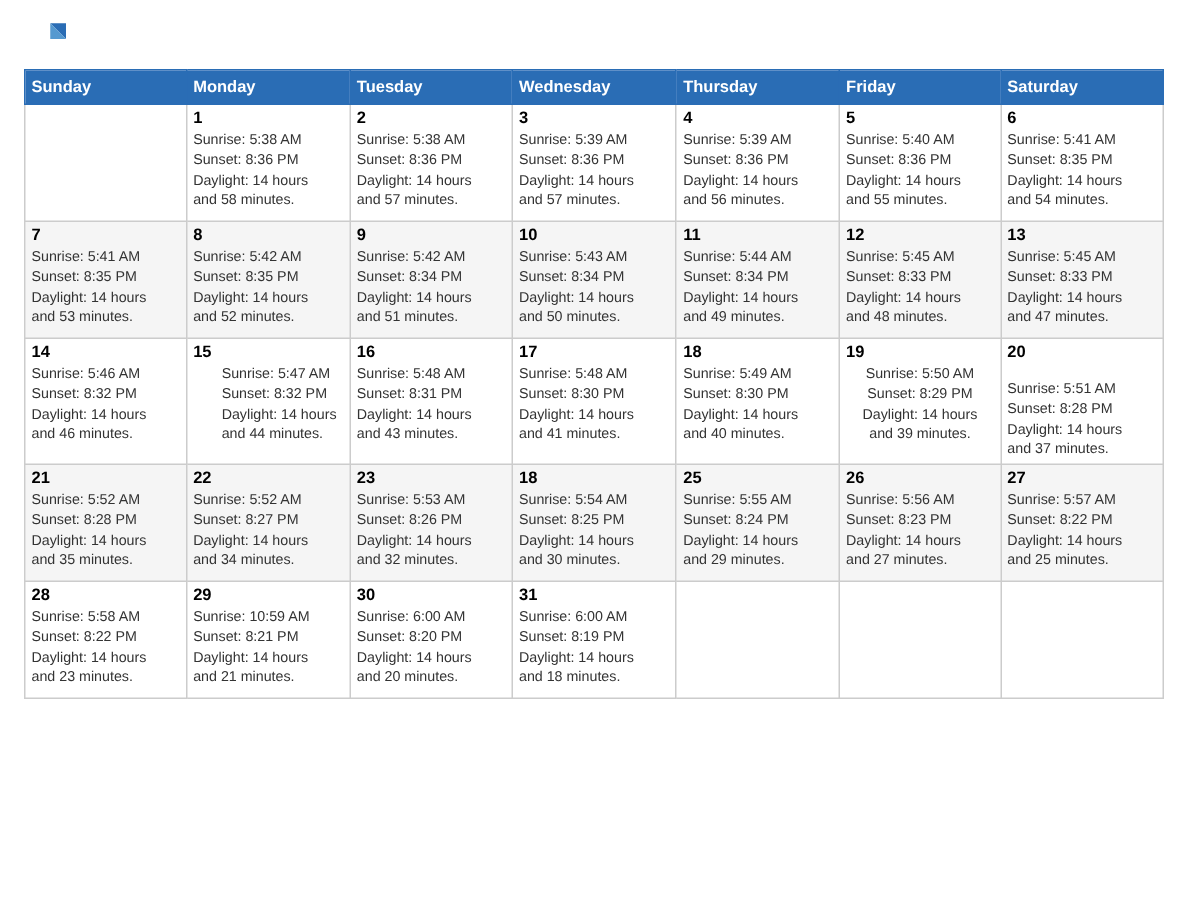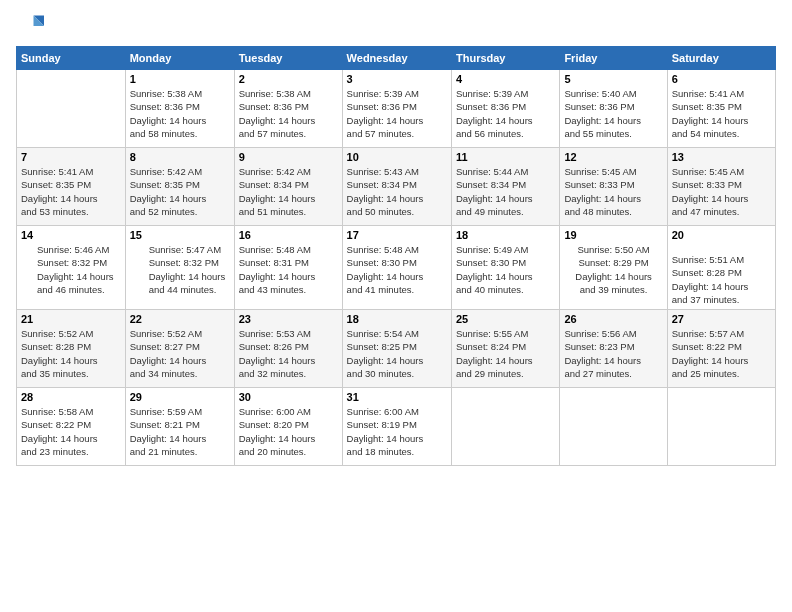--- a/index.html
+++ b/index.html
@@ -218,21 +218,21 @@
             <span class="day-number">13</span>
             <div class="day-info" style="white-space: pre-line;">Sunrise: 5:45 AM
 Sunset: 8:33 PM
 Daylight: 14 hours
 and 47 minutes.</div>
           </td>
         </tr>
         <tr>
           <td>
             <span class="day-number">14</span>
-            <div class="day-info" style="white-space: pre-line; margin-left: 16px;">Sunrise: 5:46 AM
+            <div class="day-info" style="white-space: pre-line;">Sunrise: 5:46 AM
 Sunset: 8:32 PM
 Daylight: 14 hours
 and 46 minutes.</div>
           </td>
           <td>
             <span class="day-number">15</span>
             <div class="day-info" style="white-space: pre-line; margin-left: 19px;">Sunrise: 5:47 AM
 Sunset: 8:32 PM
 Daylight: 14 hours
 and 44 minutes.</div>
@@ -327,21 +327,21 @@
         <tr>
           <td>
             <span class="day-number">28</span>
             <div class="day-info" style="white-space: pre-line;">Sunrise: 5:58 AM
 Sunset: 8:22 PM
 Daylight: 14 hours
 and 23 minutes.</div>
           </td>
           <td>
             <span class="day-number">29</span>
-            <div class="day-info" style="white-space: pre-line;">Sunrise: 5:59 AM
+            <div class="day-info" style="white-space: pre-line;">Sunrise: 10:59 AM
 Sunset: 8:21 PM
 Daylight: 14 hours
 and 21 minutes.</div>
           </td>
           <td>
             <span class="day-number">30</span>
             <div class="day-info" style="white-space: pre-line;">Sunrise: 6:00 AM
 Sunset: 8:20 PM
 Daylight: 14 hours
 and 20 minutes.</div>

